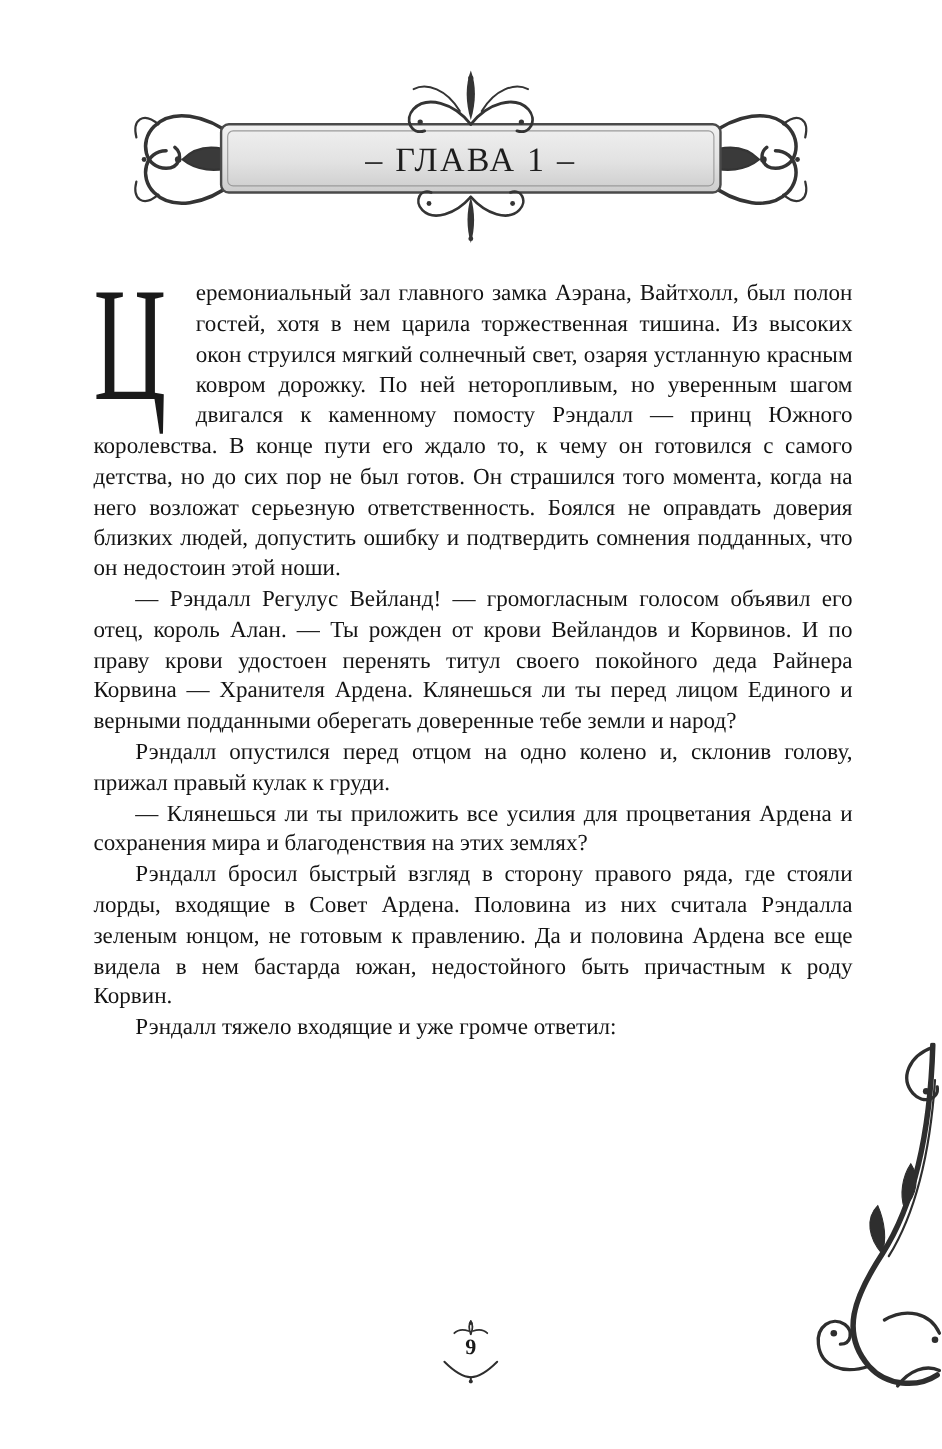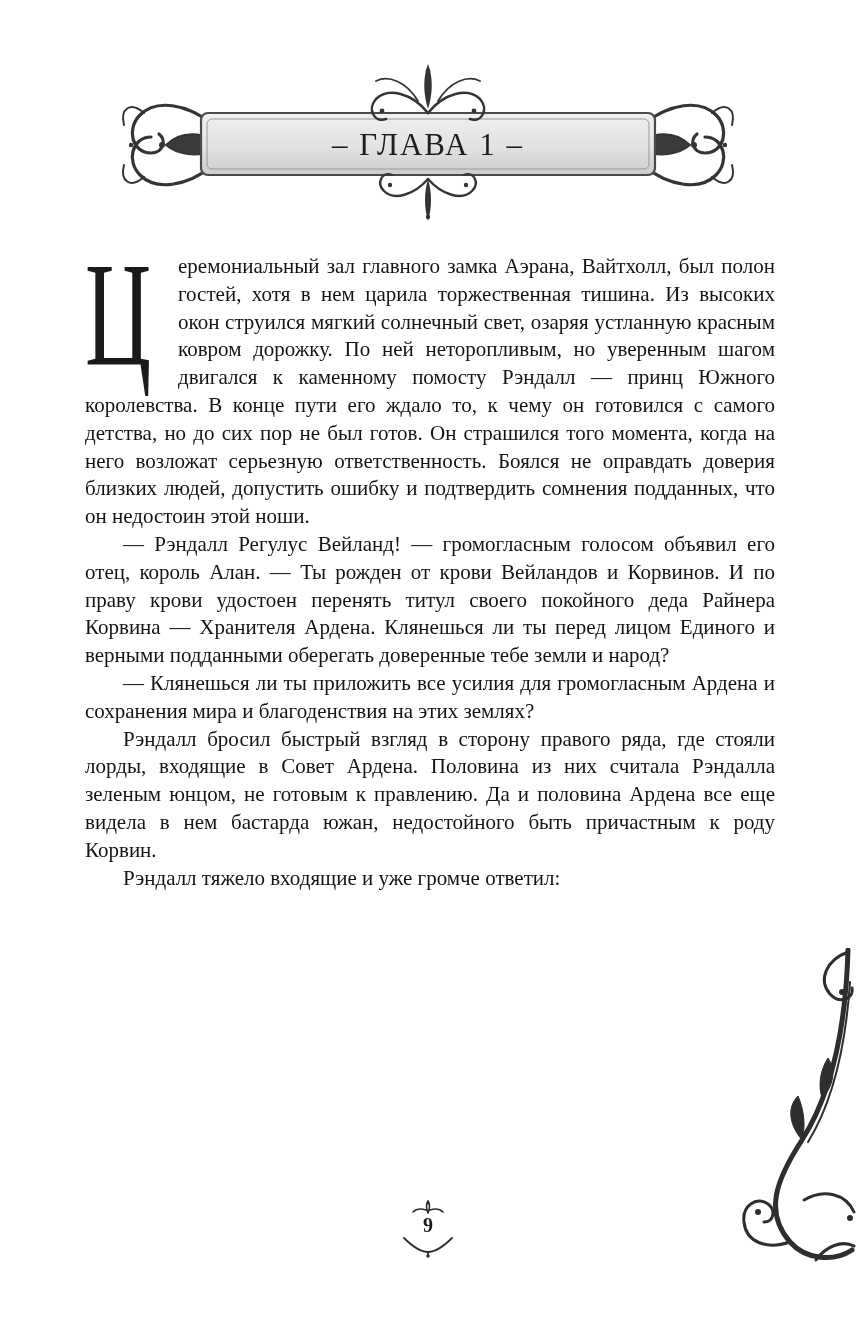--- a/index.html
+++ b/index.html
@@ -132,21 +132,22 @@
     <div class="chapter-title">– ГЛАВА 1 –</div>
   </header>
 
   <main class="body-text">
     <p class="first">
       <span class="dropcap">
           <span class="dropcap-glyph">Ц</span>
         </span><span>еремониальный зал главного замка Аэрана, Вайтхолл, был полон гостей, хотя в нем царила торжественная тишина. Из высоких окон струился мягкий солнечный свет, озаряя устланную красным ковром дорожку. По ней неторопливым, но уверенным шагом двигался к каменному помосту Рэндалл — принц Южного королевства. В конце пути его ждало то, к чему он готовился с самого детства, но до сих пор не был готов. Он страшился того момента, когда на него возложат серьезную ответственность. Боялся не оправдать доверия близких людей, допустить ошибку и подтвердить сомнения подданных, что он недостоин этой ноши.</span>
     </p>
     <p>— Рэндалл Регулус Вейланд! — громогласным голосом объявил его отец, король Алан. — Ты рожден от крови Вейландов и Корвинов. И по праву крови удостоен перенять титул своего покойного деда Райнера Корвина — Хранителя Ардена. Клянешься ли ты перед лицом Единого и верными подданными оберегать доверенные тебе земли и народ?</p>
-    <p>— Клянешься ли ты приложить все усилия для громогласным Ардена и сохранения мира и благоденствия на этих землях?</p>
+    <p>Рэндалл опустился перед отцом на одно колено и, склонив голову, прижал правый кулак к груди.</p>
+    <p>— Клянешься ли ты приложить все усилия для процветания Ардена и сохранения мира и благоденствия на этих землях?</p>
     <p>Рэндалл бросил быстрый взгляд в сторону правого ряда, где стояли лорды, входящие в Совет Ардена. Половина из них считала Рэндалла зеленым юнцом, не готовым к правлению. Да и половина Ардена все еще видела в нем бастарда южан, недостойного быть причастным к роду Корвин.</p>
     <p>Рэндалл тяжело входящие и уже громче ответил:</p>
   </main>
 
   <svg class="corner-ornament" width="150" height="320" viewBox="0 0 150 320" aria-hidden="true">
     <g stroke="#2e2e2e" fill="none" stroke-linecap="round">
       <path d="M142,2 C140,72 128,142 96,192 C70,232 58,264 84,294 C100,312 128,314 146,302" stroke-width="5"></path>
       <path d="M144,34 C140,94 128,152 102,194" stroke-width="2"></path>
       <path d="M142,4 C120,12 112,32 124,46 C133,56 148,52 146,40" stroke-width="3"></path>
       <path d="M84,294 C60,302 40,294 38,274 C36,258 50,248 62,256 C70,262 68,274 58,274" stroke-width="3"></path>

